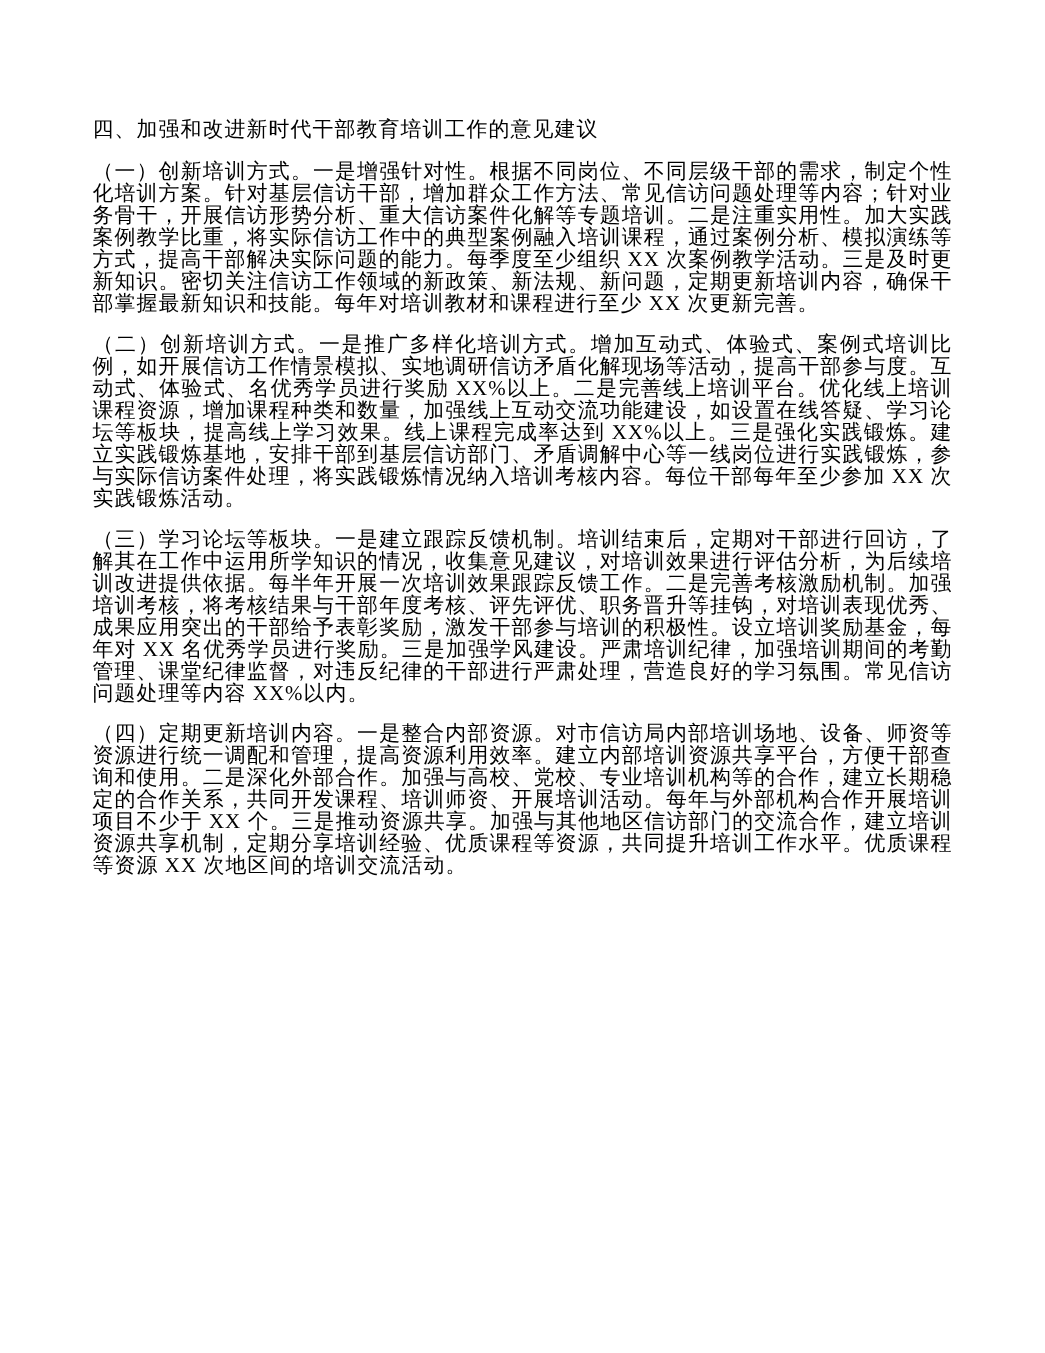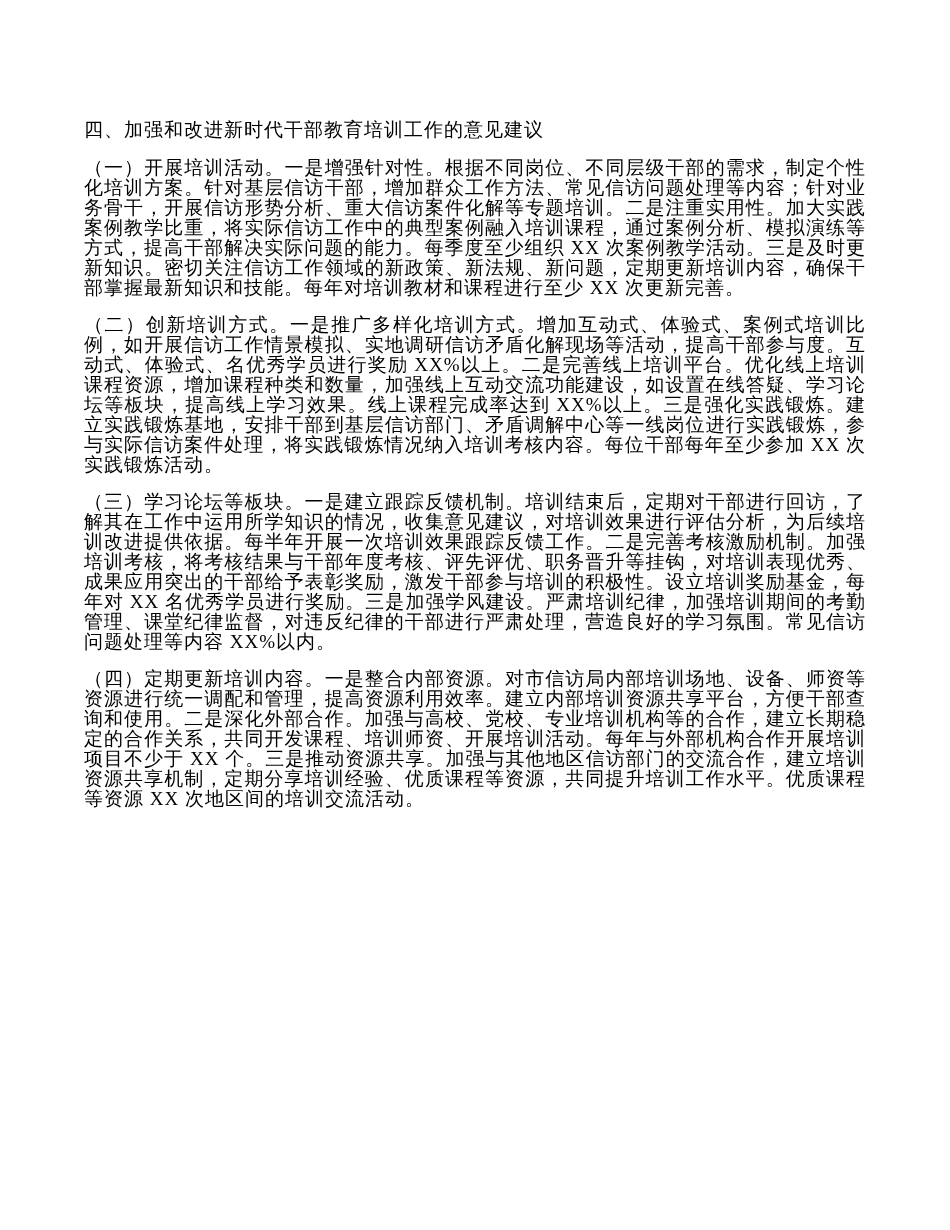--- a/index.html
+++ b/index.html
@@ -19,42 +19,42 @@
     width: 950px;
     height: 1230px;
     padding: 108px 84px 0 84px;
     background: #ffffff;
   }
   .doc-heading {
     font-size: 19px;
     font-weight: normal;
     letter-spacing: 1px;
     line-height: 20px;
-    margin: 12px 0 18px 0;
+    margin: 1px 0 18px 0;
     white-space: nowrap;
   }
   .doc-paragraph {
     font-size: 19px;
     letter-spacing: 1px;
     line-height: 20px;
     text-align: justify;
     margin: 0 0 17px 0;
   }
   .doc-paragraph b {
     font-weight: normal;
   }
 </style>
 </head>
 <body>
 
 <div class="page">
 
   <h1 class="doc-heading">四、加强和改进新时代干部教育培训工作的意见建议</h1>
 
-  <p class="doc-paragraph"><span>（一）开展培训活动。</span><b>一是</b><span>增强针对性。根据不同岗位、不同层级干部的需求，制定个性化培训方案。针对基层信访干部，增加群众工作方法、常见信访问题处理等内容；针对业务骨干，开展信访形势分析、重大信访案件化解等专题培训。</span><b>二是</b><span>注重实用性。加大实践案例教学比重，将实际信访工作中的典型案例融入培训课程，通过案例分析、模拟演练等方式，提高干部解决实际问题的能力。每季度至少组织 XX 次案例教学活动。</span><b>三是</b><span>及时更新知识。密切关注信访工作领域的新政策、新法规、新问题，定期更新培训内容，确保干部掌握最新知识和技能。每年对培训教材和课程进行至少 XX 次更新完善。</span></p>
+  <p class="doc-paragraph"><span>（一）创新培训方式。</span><b>一是</b><span>增强针对性。根据不同岗位、不同层级干部的需求，制定个性化培训方案。针对基层信访干部，增加群众工作方法、常见信访问题处理等内容；针对业务骨干，开展信访形势分析、重大信访案件化解等专题培训。</span><b>二是</b><span>注重实用性。加大实践案例教学比重，将实际信访工作中的典型案例融入培训课程，通过案例分析、模拟演练等方式，提高干部解决实际问题的能力。每季度至少组织 XX 次案例教学活动。</span><b>三是</b><span>及时更新知识。密切关注信访工作领域的新政策、新法规、新问题，定期更新培训内容，确保干部掌握最新知识和技能。每年对培训教材和课程进行至少 XX 次更新完善。</span></p>
 
   <p class="doc-paragraph"><span>（二）创新培训方式。</span><b>一是</b><span>推广多样化培训方式。增加互动式、体验式、案例式培训比例，如开展信访工作情景模拟、实地调研信访矛盾化解现场等活动，提高干部参与度。互动式、体验式、名优秀学员进行奖励 XX%以上。</span><b>二是</b><span>完善线上培训平台。优化线上培训课程资源，增加课程种类和数量，加强线上互动交流功能建设，如设置在线答疑、学习论坛等板块，提高线上学习效果。线上课程完成率达到 XX%以上。</span><b>三是</b><span>强化实践锻炼。建立实践锻炼基地，安排干部到基层信访部门、矛盾调解中心等一线岗位进行实践锻炼，参与实际信访案件处理，将实践锻炼情况纳入培训考核内容。每位干部每年至少参加 XX 次实践锻炼活动。</span></p>
 
   <p class="doc-paragraph"><span>（三）学习论坛等板块。</span><b>一是</b><span>建立跟踪反馈机制。培训结束后，定期对干部进行回访，了解其在工作中运用所学知识的情况，收集意见建议，对培训效果进行评估分析，为后续培训改进提供依据。每半年开展一次培训效果跟踪反馈工作。</span><b>二是</b><span>完善考核激励机制。加强培训考核，将考核结果与干部年度考核、评先评优、职务晋升等挂钩，对培训表现优秀、成果应用突出的干部给予表彰奖励，激发干部参与培训的积极性。设立培训奖励基金，每年对 XX 名优秀学员进行奖励。</span><b>三是</b><span>加强学风建设。严肃培训纪律，加强培训期间的考勤管理、课堂纪律监督，对违反纪律的干部进行严肃处理，营造良好的学习氛围。常见信访问题处理等内容 XX%以内。</span></p>
 
   <p class="doc-paragraph"><span>（四）定期更新培训内容。</span><b>一是</b><span>整合内部资源。对市信访局内部培训场地、设备、师资等资源进行统一调配和管理，提高资源利用效率。建立内部培训资源共享平台，方便干部查询和使用。</span><b>二是</b><span>深化外部合作。加强与高校、党校、专业培训机构等的合作，建立长期稳定的合作关系，共同开发课程、培训师资、开展培训活动。每年与外部机构合作开展培训项目不少于 XX 个。</span><b>三是</b><span>推动资源共享。加强与其他地区信访部门的交流合作，建立培训资源共享机制，定期分享培训经验、优质课程等资源，共同提升培训工作水平。优质课程等资源 XX 次地区间的培训交流活动。</span></p>
 
 </div>
 
 </body></html>

